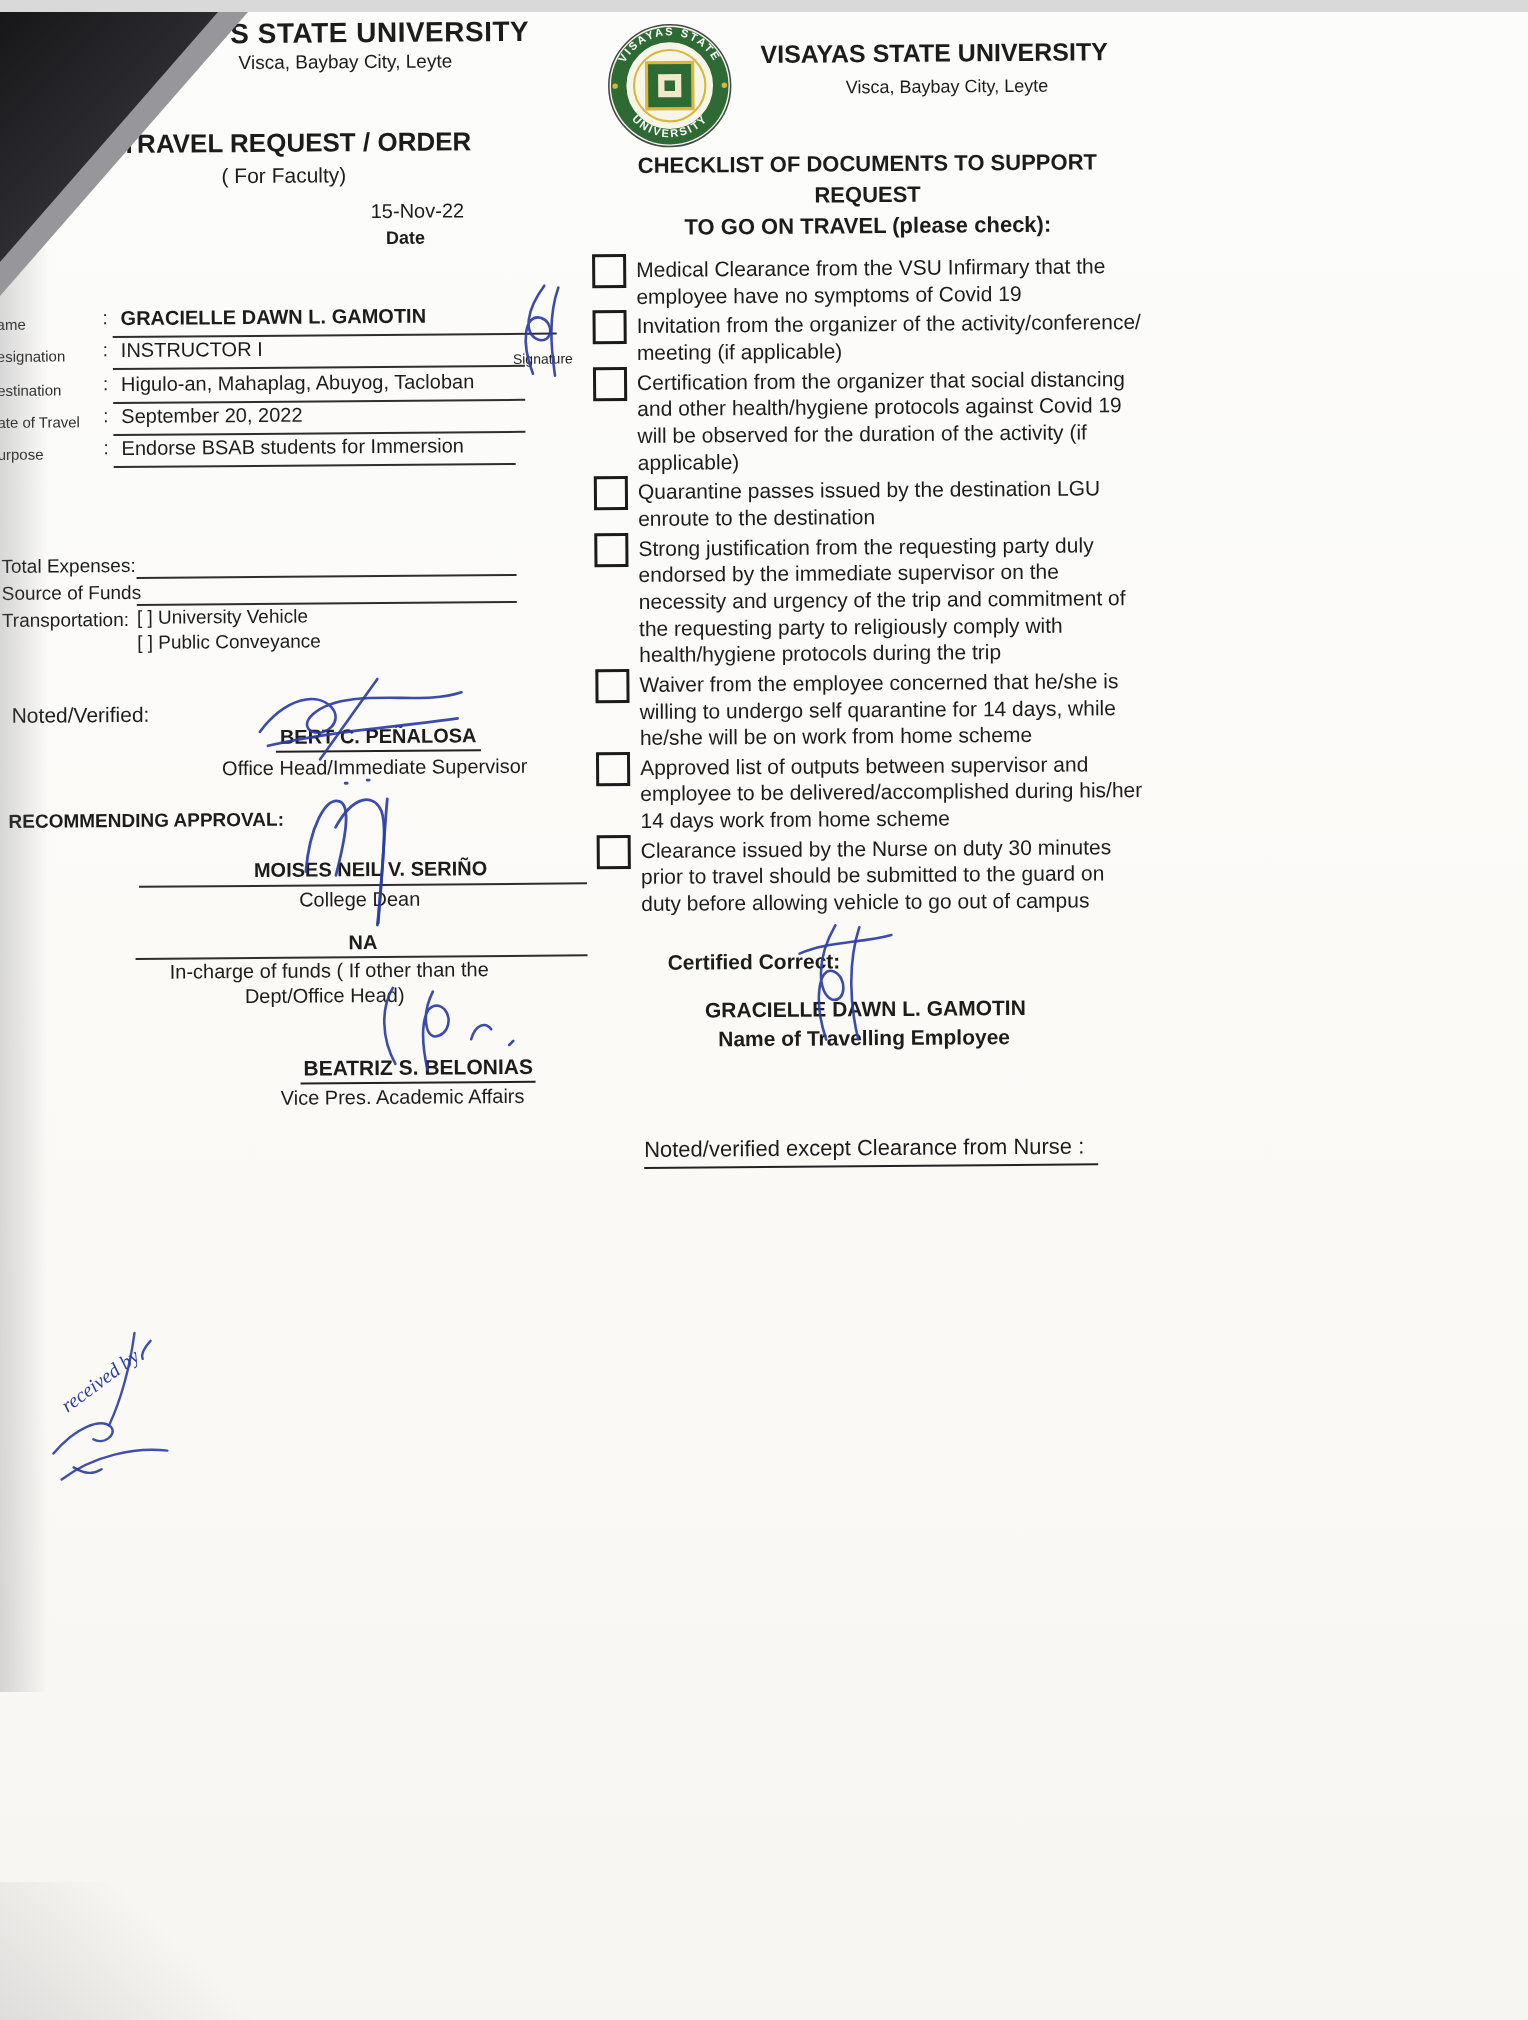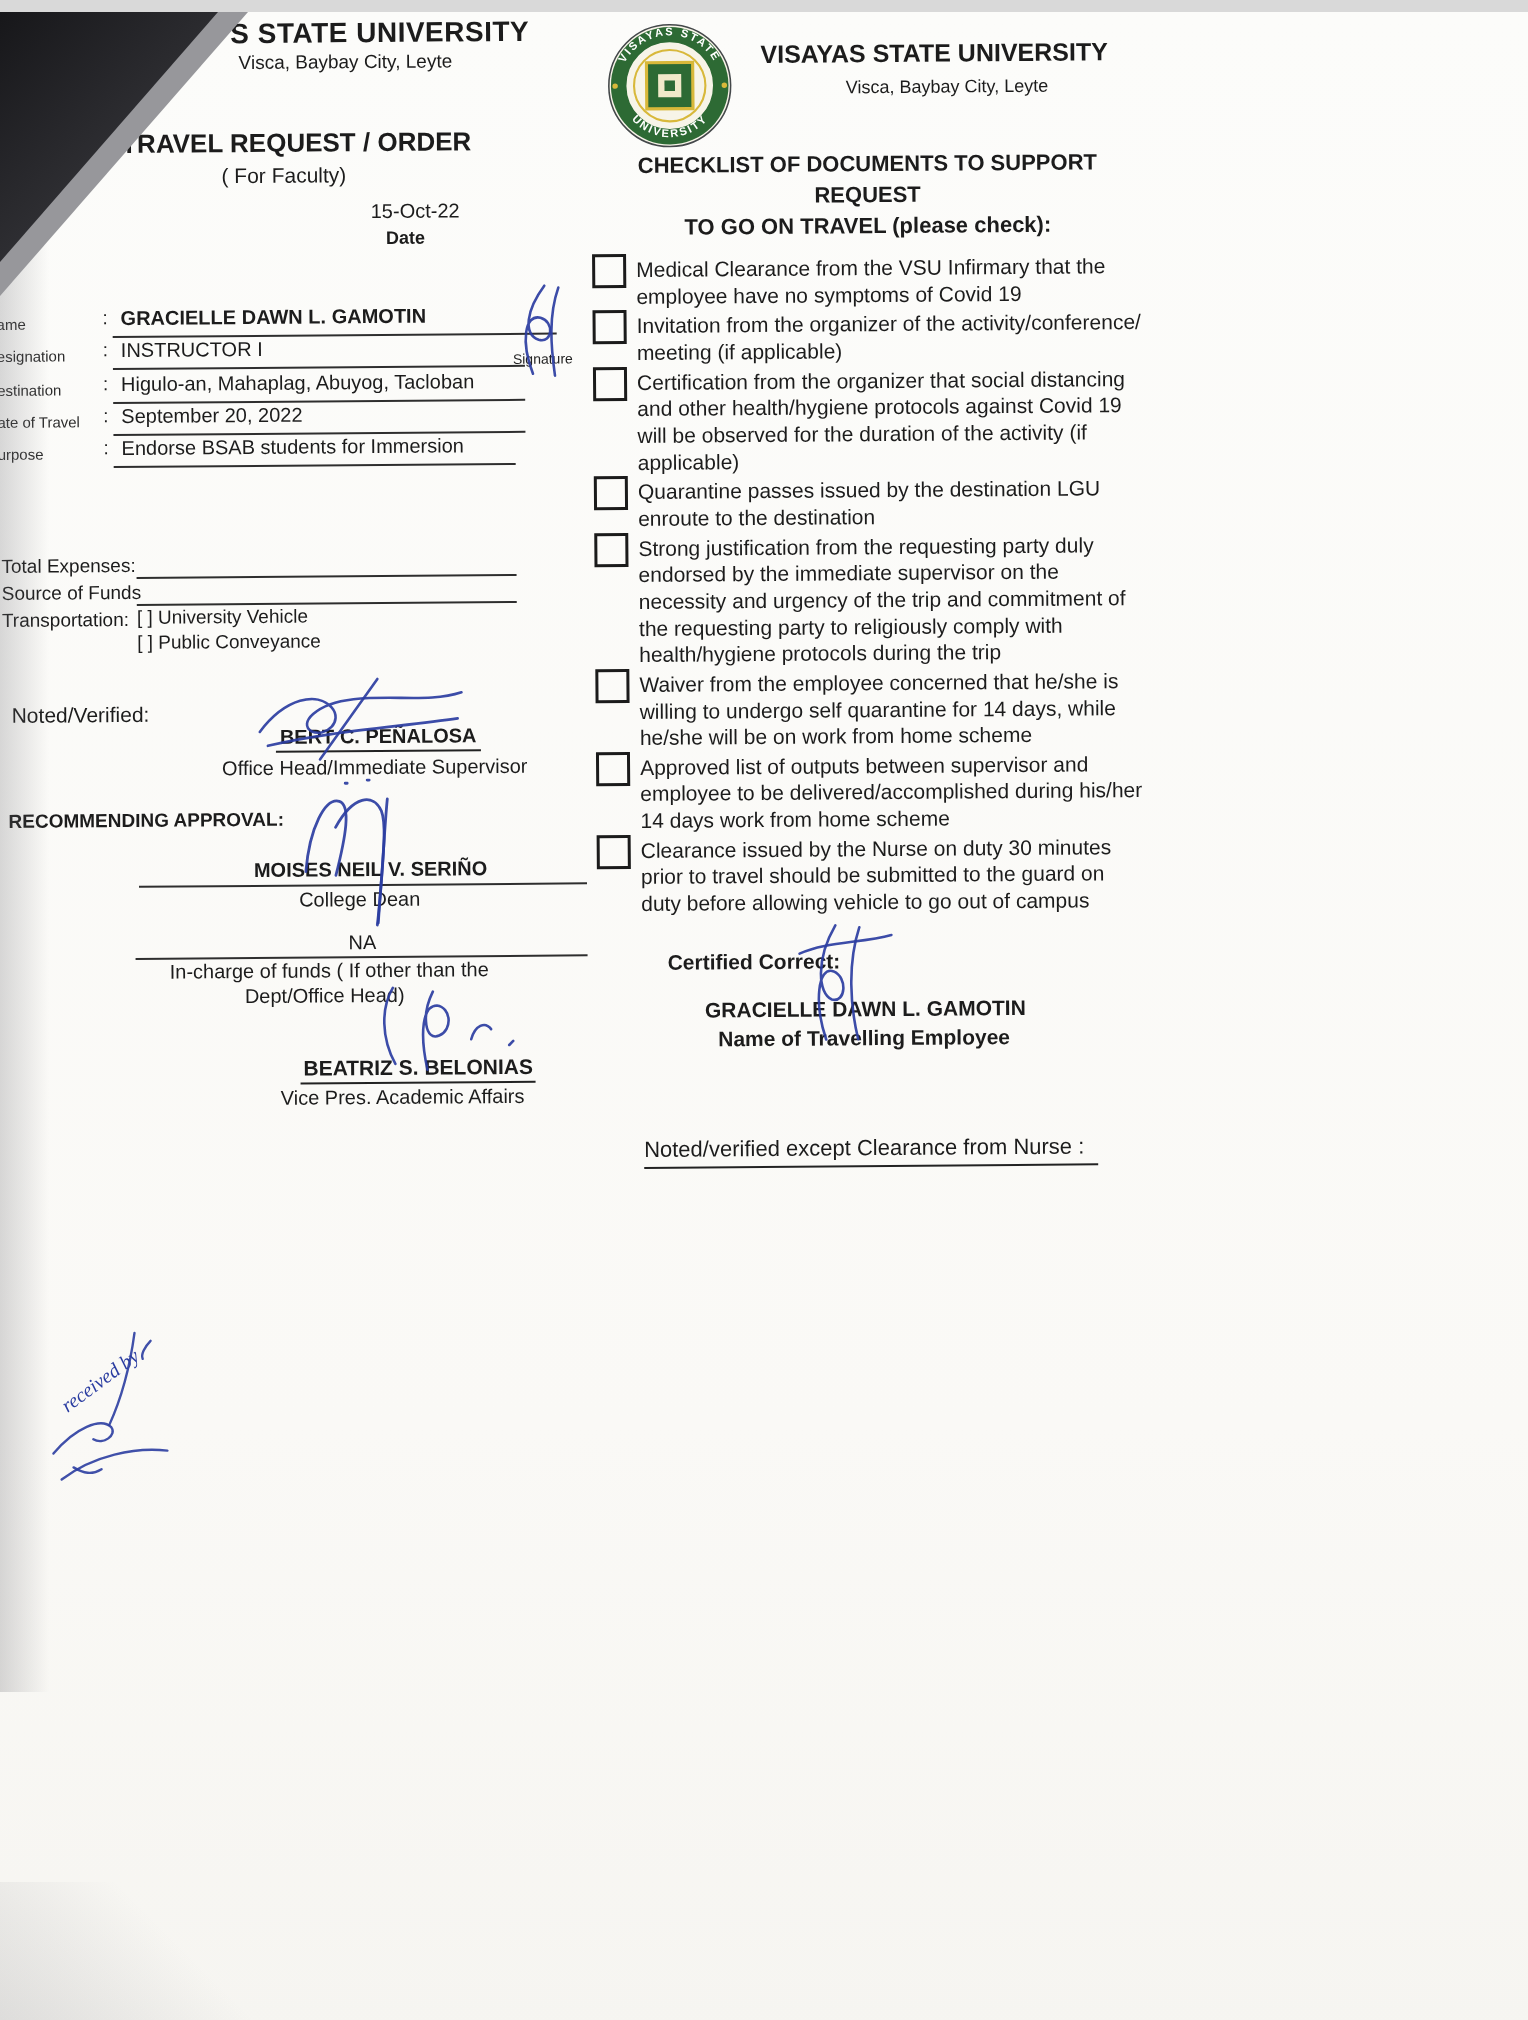--- a/index.html
+++ b/index.html
@@ -49,21 +49,21 @@
   .line-texp{left:140px;top:560px;width:380px;border-top:2px solid #2e2e2e;height:0;}
   .line-src{left:140px;top:587px;width:380px;border-top:2px solid #2e2e2e;height:0;}
 
   .lf-noted{left:14px;top:686px;font-size:21px;}
   .lf-oh-name{left:278px;top:710px;font-size:20px;font-weight:bold;border-bottom:2px solid #222;padding:0 4px 2px 4px;}
   .lf-oh-title{left:224px;top:741px;font-size:20px;}
   .lf-rec{left:10px;top:793px;font-size:19px;font-weight:bold;}
   .lf-dean-name{left:255px;top:843px;font-size:20px;font-weight:bold;}
   .line-dean{left:140px;top:869px;width:448px;border-top:2px solid #2e2e2e;height:0;}
   .lf-dean-title{left:300px;top:873px;font-size:20px;}
-  .lf-na{left:349px;top:916px;font-size:20px;font-weight:normal;}
+  .lf-na{left:349px;top:916px;font-size:20px;font-weight:bold;}
   .line-na{left:136px;top:941px;width:452px;border-top:2px solid #2e2e2e;height:0;}
   .lf-funds1{left:170px;top:944px;font-size:20px;}
   .lf-funds2{left:245px;top:969px;font-size:20px;}
   .lf-vp-name{left:300px;top:1041px;font-size:21px;font-weight:bold;border-bottom:2px solid #222;padding:0 3px 2px 3px;}
   .lf-vp-title{left:280px;top:1071px;font-size:20px;}
 
   .hnote{left:52px;top:1352px;font-size:20px;color:#2b3da1;font-style:italic;
     transform:rotate(-36deg);font-family:"Liberation Serif",serif;z-index:4;}
 
   
@@ -90,21 +90,21 @@
   <div class="edge-bottom"></div>
   <div class="edge-bottom-line"></div>
 
   <div class="rot">
 
     <div>
       <div class="abs lf-univ">S STATE UNIVERSITY</div>
       <div class="abs lf-loc">Visca, Baybay City, Leyte</div>
       <div class="abs lf-title">TRAVEL REQUEST / ORDER</div>
       <div class="abs lf-sub">( For Faculty)</div>
-      <div class="abs lf-date">15-Oct-22</div>
+      <div class="abs lf-date">15-Nov-22</div>
       <div class="abs lf-datelbl">Date</div>
 
       <div class="frow" style="top:290px">
         <span class="flabel">ame</span>
         <span class="fcolon">:</span>
         <span class="fvalue w-name">GRACIELLE DAWN L. GAMOTIN</span>
         <span class="fline" style="width:444px"></span>
       </div>
       <div class="frow" style="top:322px">
         <span class="flabel">esignation</span>

